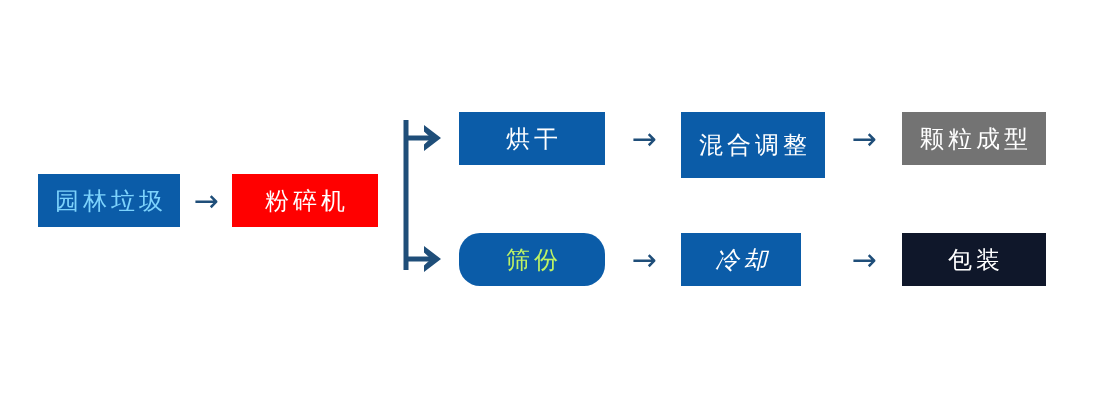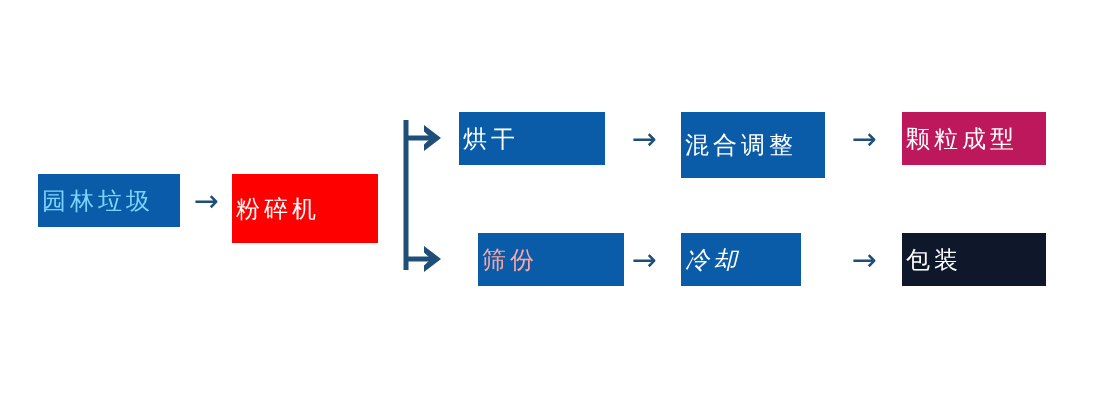--- a/index.html
+++ b/index.html
@@ -15,20 +15,21 @@
     position: relative;
     width: 1100px;
     height: 400px;
     background: #ffffff;
     overflow: hidden;
   }
   .node {
     position: absolute;
     display: flex;
     align-items: center;
+    justify-content: center;
     color: #ffffff;
     font-size: 24px;
     letter-spacing: 4px;
     text-indent: 4px;
     font-weight: 400;
     line-height: 1;
     white-space: nowrap;
     box-sizing: border-box;
   }
   .node.blue   { background: #0b5ca8; }
@@ -53,37 +54,37 @@
 </style>
 </head>
 <body>
 
 <div id="canvas" style="background: rgb(255, 255, 255);">
 
   <div class="node blue" id="node-n1" style="left: 38px; top: 174px; width: 142px; height: 53px; background: rgb(11, 92, 168); color: #7dd3fc;">
     <span>园林垃圾</span>
   </div>
 
-  <div class="node red" id="node-n2" style="left: 232px; top: 174px; width: 146px; height: 69px; background: rgb(255, 0, 0); color: rgb(255, 255, 255);">
+  <div class="node red" id="node-n2" style="left: 232px; top: 174px; width: 146px; height: 53px; background: rgb(255, 0, 0); color: rgb(255, 255, 255);">
     <span>粉碎机</span>
   </div>
 
   <div class="node blue" id="node-n3" style="left: 459px; top: 112px; width: 146px; height: 53px; background: rgb(11, 92, 168); color: rgb(255, 255, 255);">
     <span>烘干</span>
   </div>
 
   <div class="node blue" id="node-n4" style="left: 681px; top: 112px; width: 144px; height: 66px; background: rgb(11, 92, 168); color: rgb(255, 255, 255);">
     <span>混合调整</span>
   </div>
 
-  <div class="node blue" id="node-n5" style="left: 902px; top: 112px; width: 144px; height: 53px; background: #be185d; color: rgb(255, 255, 255);">
+  <div class="node blue" id="node-n5" style="left: 902px; top: 112px; width: 144px; height: 53px; background: #737373; color: rgb(255, 255, 255);">
     <span>颗粒成型</span>
   </div>
 
-  <div class="node blue" id="node-n6" style="left: 478px; top: 233px; width: 146px; height: 53px; background: rgb(11, 92, 168); color: #fca5a5;">
+  <div class="node blue" id="node-n6" style="left: 459px; top: 233px; width: 146px; height: 53px; background: rgb(11, 92, 168); color: #bef264; border-radius: 21px;">
     <span>筛份</span>
   </div>
 
   <div class="node blue" id="node-n7" style="left: 681px; top: 233px; width: 120px; height: 53px; background: rgb(11, 92, 168); color: rgb(255, 255, 255); font-style: italic;">
     <span>冷却</span>
   </div>
 
   <div class="node blue" id="node-n8" style="left: 902px; top: 233px; width: 144px; height: 53px; background: #0f172a; color: rgb(255, 255, 255);">
     <span>包装</span>
   </div>

